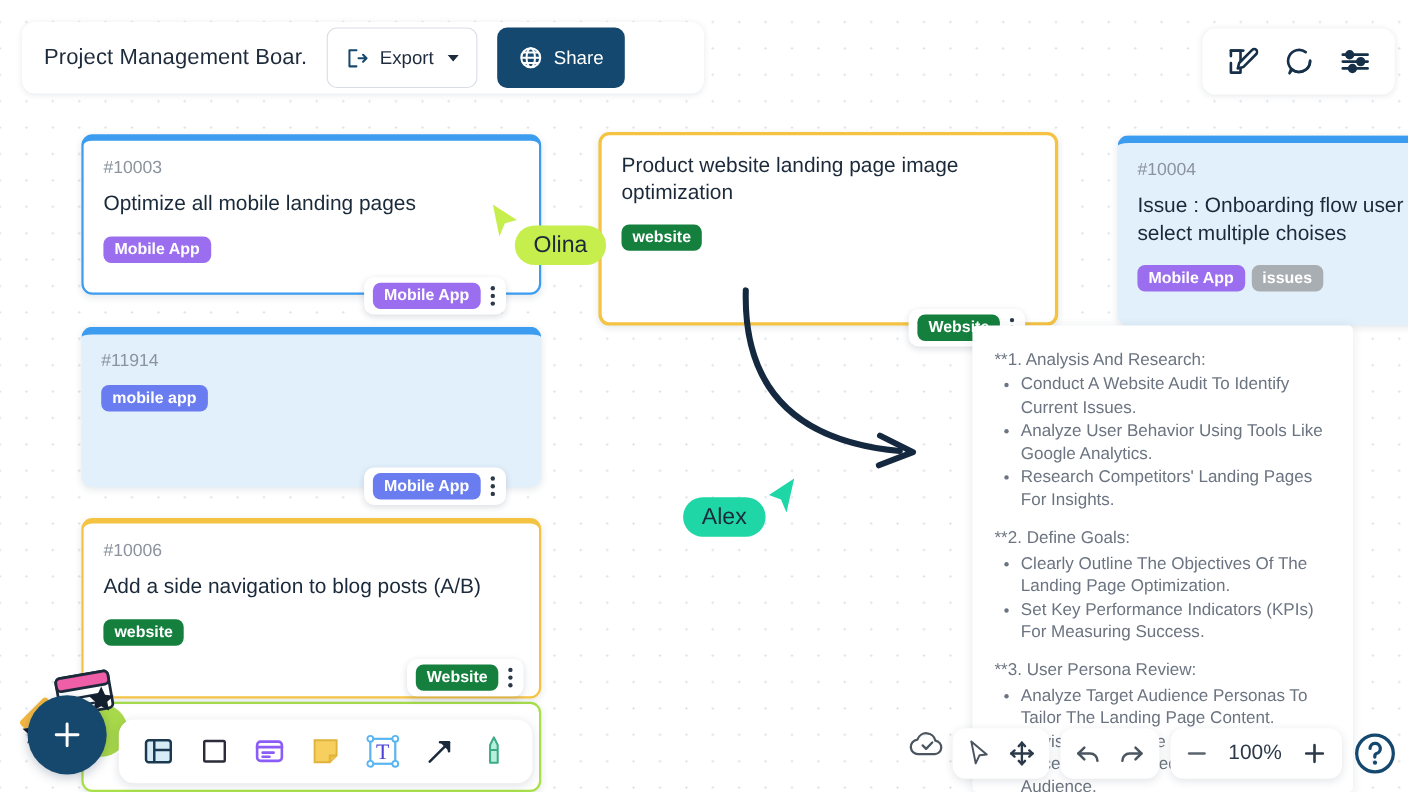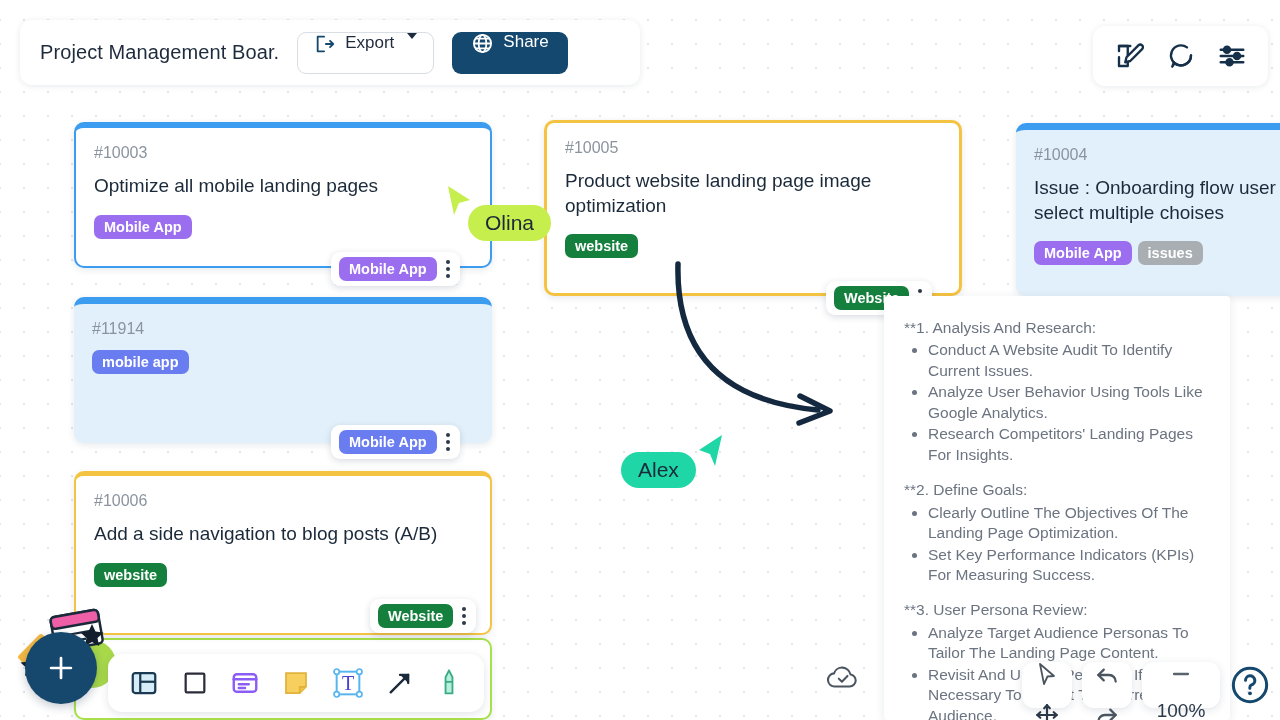--- a/index.html
+++ b/index.html
@@ -29,22 +29,22 @@
     display: flex; align-items: center;
     padding: 0 14px 0 20px;
     gap: 18px;
     z-index: 40;
   }
   #board-title {
     font-size: 20px; color: #1e2b3c; letter-spacing: .1px;
     white-space: nowrap;
   }
   .tb-btn {
-    display: flex; gap: 9px;
-    height: 42px; border-radius: 9px;
+    display: flex; align-items: center; gap: 9px;
+    height: 55px; border-radius: 9px;
     font-size: 17px; cursor: pointer;
     padding: 0 16px;
   }
   #export-btn {
     border: 1px solid #d9dde4; background: #fff; color: #1e2b3c;
   }
   #share-btn {
     background: #15486e; color: #fff; border: none;
     padding: 0 19px;
   }
@@ -151,21 +151,21 @@
     display: flex; align-items: center; justify-content: center;
     box-shadow: 0 3px 10px rgba(20,40,70,.25);
     cursor: pointer; z-index: 50;
   }
 
   
   #bottom-right { position: absolute; right: 10px; bottom: 12px; display: flex; align-items: center; gap: 10px; z-index: 45; }
   .br-group {
     background: #fff; border-radius: 12px;
     box-shadow: 0 2px 9px rgba(20,40,70,.13);
-    height: 46px; display: flex; align-items: center; padding: 0 12px; gap: 14px; flex-direction: column;
+    height: 46px; display: flex; align-items: center; padding: 0 12px; gap: 14px;
   }
   #zoom-value { font-size: 19px; color: #2b3949; min-width: 54px; text-align: center; }
   #cloud-icon { position: absolute; right: 420px; bottom: 24px; z-index: 45; }
   #help-btn { cursor: pointer; display: flex; }
 </style>
 </head>
 <body>
 
 <div id="canvas">
 
@@ -227,21 +227,20 @@
   <div class="badge" style="left:370px; top:599px;">
     <span class="tag t-red">Website</span>
     <span class="kebab">
         <i></i>
         <i></i>
         <i></i>
       </span>
   </div>
 
   <div class="card" style="left:544px; top:120px; width:418px; height:176px; background:#ffffff; border:3px solid #f5c342;">
-    <div class="cid">#10005</div>
     <div class="ctitle">Product website landing page image optimization</div>
     <div class="tags">
       <span class="tag t-red">website</span>
     </div>
   </div>
   <div class="badge" style="left:826px; top:281px;">
     <span class="tag t-red">Website</span>
     <span class="kebab">
         <i></i>
         <i></i>

